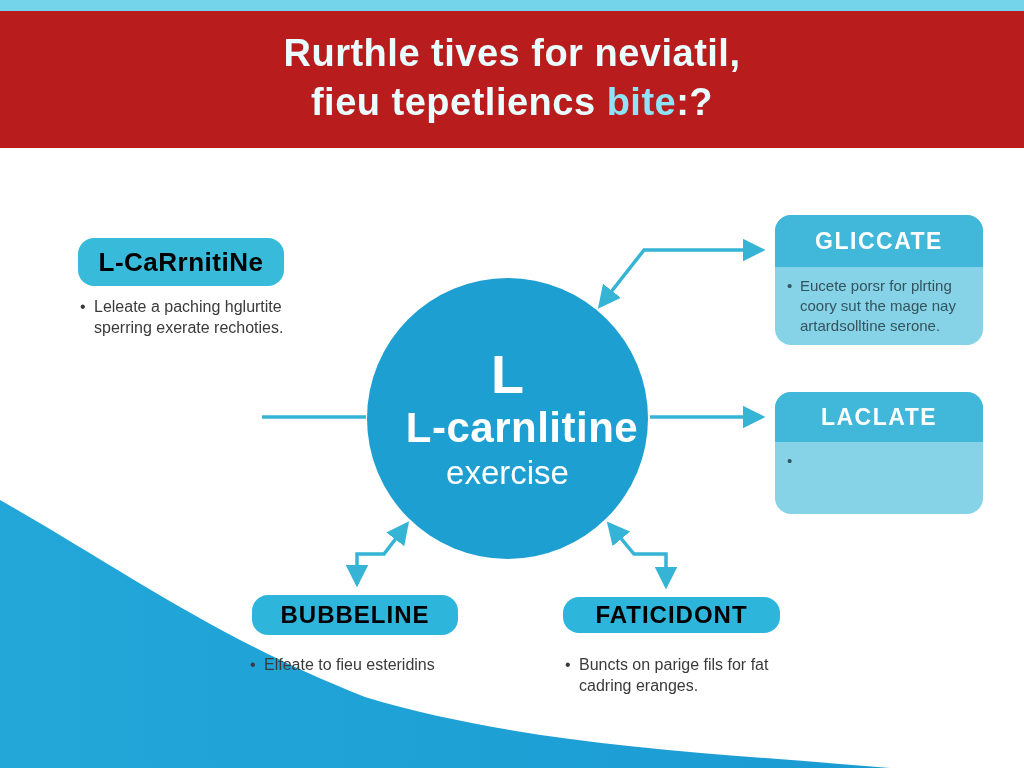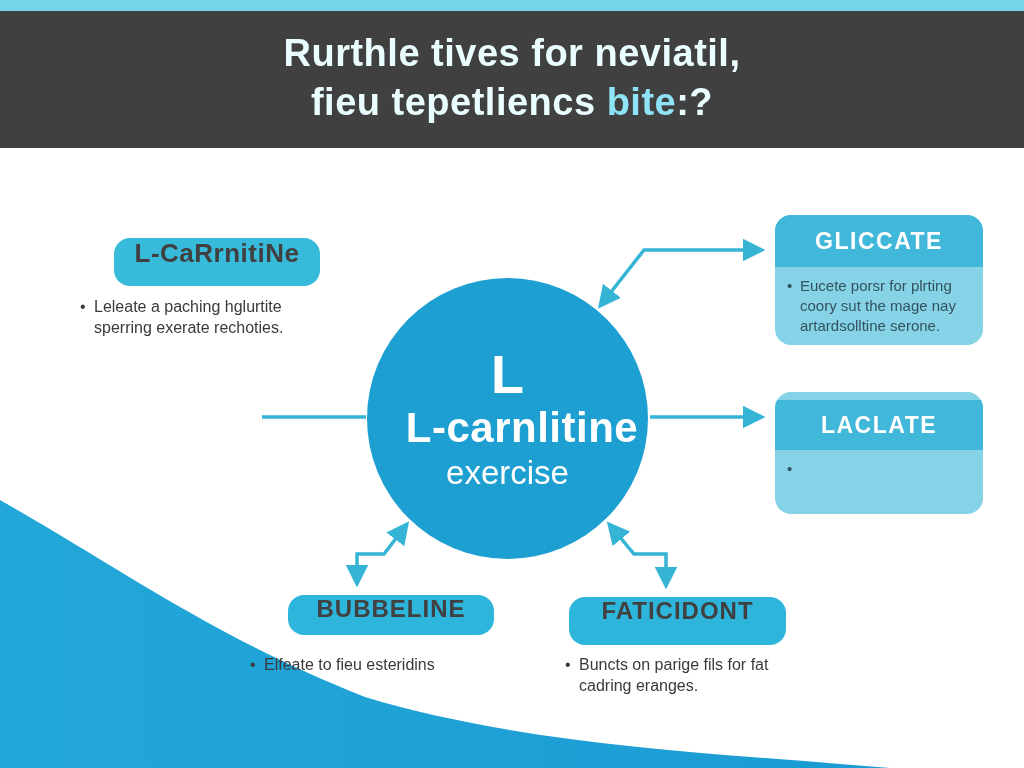--- a/index.html
+++ b/index.html
@@ -3,48 +3,48 @@
 <meta charset="utf-8">
 <style>
   html,body{margin:0;padding:0;background:#ffffff;}
   #canvas{
     position:relative;width:1024px;height:768px;overflow:hidden;
     background:#ffffff;
     font-family:"Liberation Sans","DejaVu Sans",sans-serif;
   }
   
   .top-strip{position:absolute;left:0;top:0;width:1024px;height:11px;background:#74d4e9;}
-  .header{position:absolute;left:0;top:11px;width:1024px;height:137px;background:#404040;}
+  .header{position:absolute;left:0;top:11px;width:1024px;height:137px;background:#b91c1c;}
   .header-title{
     width:100%;text-align:center;padding-top:18px;
     color:#eafdff;font-size:38px;line-height:49px;font-weight:600;letter-spacing:.5px;
   }
   .hl{color:#8ee4f6;}
   
   .swoosh-svg{position:absolute;left:0;top:0;width:1024px;height:768px;pointer-events:none;z-index:0;}
   
   .arrows-svg{position:absolute;left:0;top:0;width:1024px;height:768px;pointer-events:none;z-index:1;}
   
   .center-circle{
     position:absolute;left:367px;top:278px;width:281px;height:281px;border-radius:50%;
     background:#1d9fd2;color:#ffffff;display:flex;flex-direction:column;
     align-items:center;justify-content:center;text-align:center;z-index:2;
   }
   .circle-l{font-size:54px;font-weight:600;line-height:58px;}
   .circle-main{font-size:42px;font-weight:600;line-height:50px;letter-spacing:.5px;margin-left:29px;}
   .circle-sub{font-size:33px;font-weight:400;line-height:40px;}
   
   .pill{
-    position:absolute;background:#38bbda;border-radius:16px;color:#404040;
-    display:flex;align-items:flex-start;justify-content:center;z-index:2;
-    font-weight:700;letter-spacing:1px;margin-left:36px;
+    position:absolute;background:#38bbda;border-radius:16px;color:#000000;
+    display:flex;align-items:center;justify-content:center;z-index:2;
+    font-weight:700;letter-spacing:1px;
   }
   .pill-left{left:78px;top:238px;width:206px;height:48px;font-size:26px;letter-spacing:.5px;}
   .pill-b1{left:252px;top:595px;width:206px;height:40px;font-size:24px;background:#2eb5db;}
-  .pill-b2{left:533px;top:597px;width:217px;height:48px;font-size:24px;background:#2eb5db;}
+  .pill-b2{left:563px;top:597px;width:217px;height:36px;font-size:24px;background:#2eb5db;}
   
   .note{
     position:absolute;z-index:2;color:#3a3a3a;font-size:16px;line-height:21px;
     display:flex;
   }
   .note .bullet{flex:0 0 14px;}
   .note-left{left:80px;top:296px;width:216px;text-align:left;}
   .note-b1{left:250px;top:654px;width:230px;white-space:nowrap;}
   .note-b2{left:565px;top:654px;width:218px;}
   
@@ -52,21 +52,21 @@
     position:absolute;left:775px;width:208px;border-radius:16px;overflow:hidden;z-index:2;
     background:#86d2e6;
   }
   .card-1{top:215px;height:130px;}
   .card-2{top:392px;height:122px;}
   .card-head{
     background:#41b8da;color:#ffffff;text-align:center;
     font-size:23px;font-weight:600;letter-spacing:1.5px;
   }
   .card-1 .card-head{height:52px;line-height:52px;}
-  .card-2 .card-head{height:50px;line-height:50px;margin-top:8px;}
+  .card-2 .card-head{height:50px;line-height:50px;}
   .card-body{
     display:flex;padding:9px 12px 0 12px;color:#33535f;font-size:15px;line-height:20px;
   }
   .card-body .bullet{flex:0 0 13px;}
 </style>
 </head>
 <body>
 
 <div id="canvas">
 

